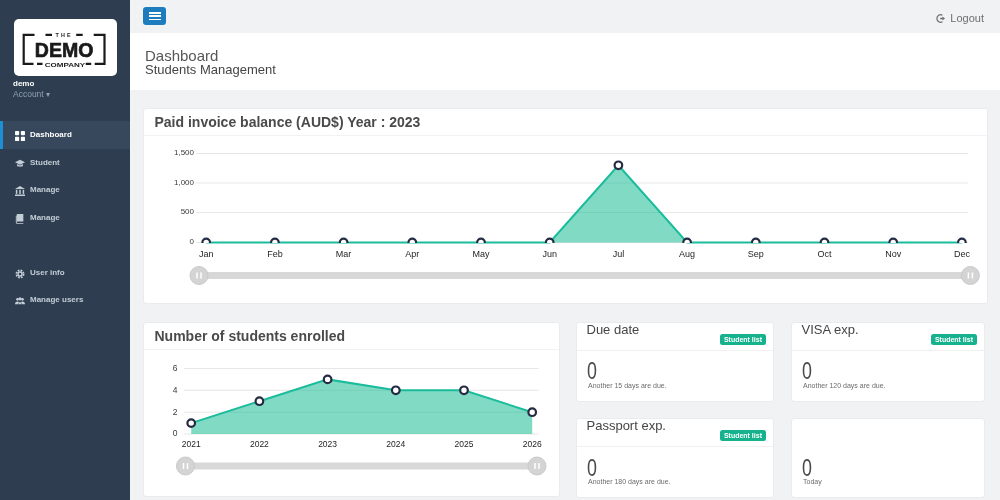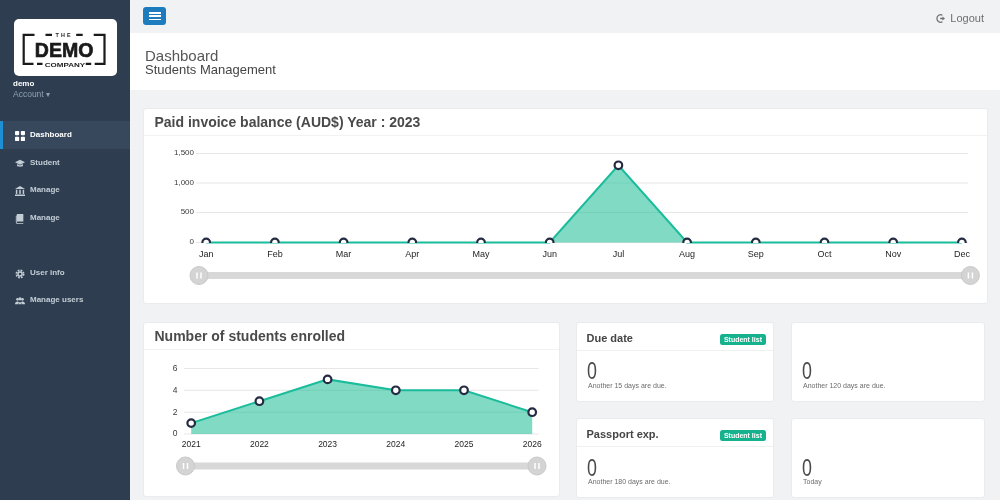--- a/index.html
+++ b/index.html
@@ -30,21 +30,21 @@
 #title { left:145px; top:47.5px; font-size:15px; line-height:15px; font-weight:normal; color:#575757; }
 #subtitle { left:145px; top:66px; font-size:13px; line-height:8.5px; color:#454545; }
 
 
 .card { background:#fff; border:1px solid #e9ebed; border-radius:3px; }
 .card-head { position:absolute; left:0; top:0; right:0; height:27px; border-bottom:1px solid #f2f2f2; }
 .card-title { position:absolute; left:10.5px; top:9px; font-size:14px; line-height:8.5px; font-weight:bold; color:#4a4a4a; }
 #card1 { left:143px; top:108px; width:845px; height:196px; }
 #card2 { left:143px; top:322px; width:417px; height:175px; }
 
-.scard-title { position:absolute; left:9.5px; top:11px; font-size:11px; line-height:8.5px; font-weight:bold; color:#454545; }
+.scard-title { position:absolute; left:9.5px; top:3px; font-size:13px; line-height:8.5px; font-weight:normal; color:#454545; }
 .scard-head { position:absolute; left:0; top:0; right:0; height:27.5px; border-bottom:1px solid #f0f0f0; }
 .btn-green { position:absolute; right:7px; top:10.5px; background:#16b28e; color:#fff; font-size:7px; line-height:7px; font-weight:bold; padding:2.5px 4px 2px 4px; border-radius:2.5px; }
 .big0 { position:absolute; left:9.5px; font-size:23.5px; line-height:23.5px; font-weight:300; color:#4a4a4a; transform:scaleX(0.76); transform-origin:left top; }
 .subt { position:absolute; left:11px; font-size:7px; line-height:7px; color:#6b6b6b; }
 #cardA { left:576px; top:322px; width:198px; height:79.5px; }
 #cardB { left:791px; top:322px; width:194px; height:79.5px; }
 #cardC { left:576px; top:418px; width:198px; height:79.5px; }
 #cardD { left:791px; top:418px; width:194px; height:79.5px; }
 </style>
 </head>
@@ -261,20 +261,24 @@
 
   <div id="cardA" class="abs card">
     <div class="scard-head">
         <span class="scard-title">Due date</span>
         <span class="btn-green">Student list</span>
       </div>
     <div class="big0" style="top:36.5px">0</div>
     <div class="subt" style="top:58.5px">Another 15 days are due.</div>
   </div>
   <div id="cardB" class="abs card">
+    <div class="scard-head">
+        <span class="scard-title">VISA exp.</span>
+        <span class="btn-green">Student list</span>
+      </div>
     <div class="big0" style="top:36.5px">0</div>
     <div class="subt" style="top:58.5px">Another 120 days are due.</div>
   </div>
   <div id="cardC" class="abs card">
     <div class="scard-head">
         <span class="scard-title">Passport exp.</span>
         <span class="btn-green">Student list</span>
       </div>
     <div class="big0" style="top:37.5px">0</div>
     <div class="subt" style="top:59px">Another 180 days are due.</div>

